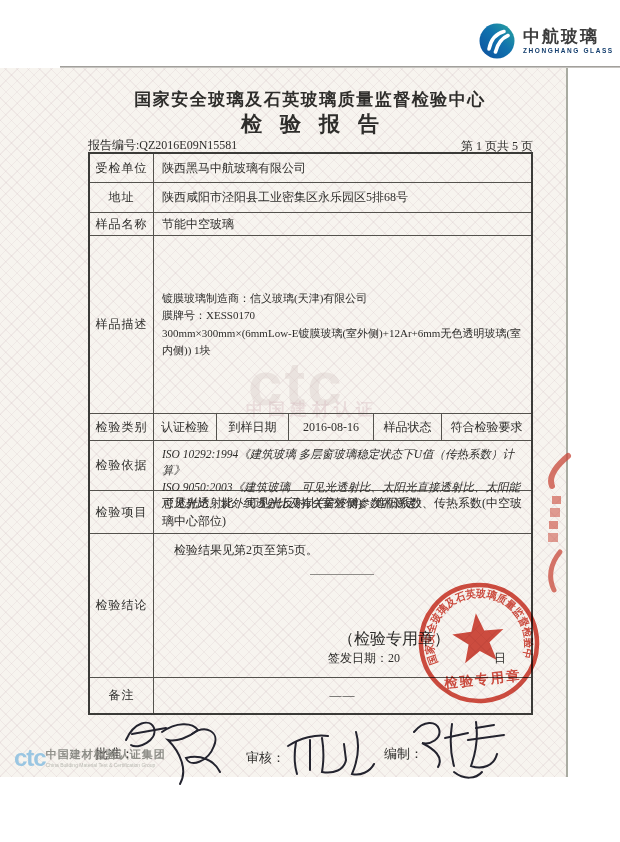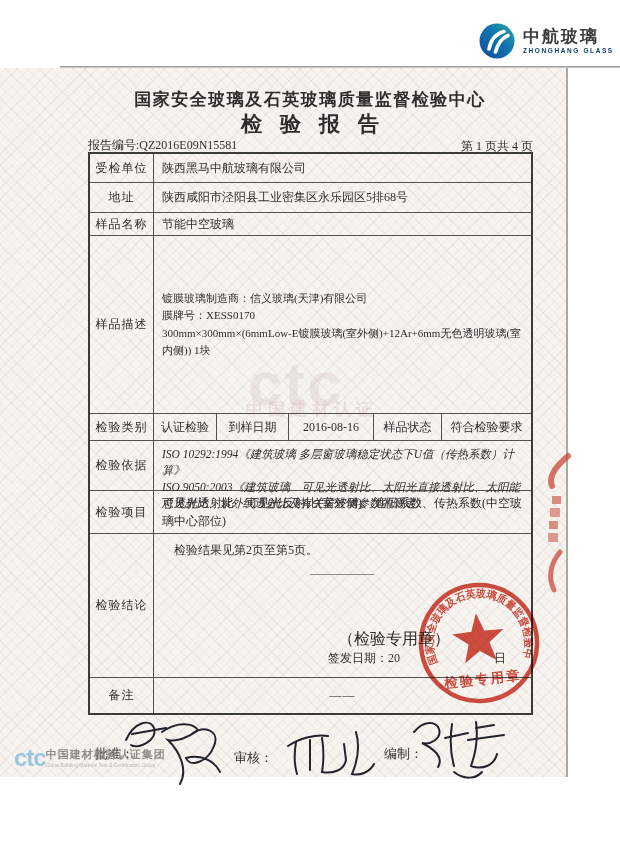--- a/index.html
+++ b/index.html
@@ -67,21 +67,21 @@
   .conc-date-suffix{position:absolute;left:340px;top:116px;font-size:12px;}
   .remark-val{justify-content:center;color:#3a3a38;letter-spacing:1px;}
 
   
   .stamp{left:413px;top:577px;width:132px;height:132px;z-index:6;
          transform:rotate(-6deg);mix-blend-mode:multiply;opacity:.9;}
   .seal-frag{left:538px;top:452px;width:36px;height:158px;z-index:5;opacity:.75;}
 
   
   .sig-label{font-size:13px;z-index:4;}
-  .lbl-approve{left:95px;top:745px;} .lbl-review{left:234px;top:749px;}
+  .lbl-approve{left:95px;top:745px;} .lbl-review{left:246px;top:749px;}
   .lbl-prepare{left:384px;top:745px;}
   .sig-svg{z-index:5;}
   .sig-approve{left:118px;top:710px;} .sig-review{left:282px;top:722px;}
   .sig-prepare{left:408px;top:710px;}
 
   
   .ctc{left:14px;top:746px;display:flex;align-items:center;z-index:4;}
   .ctc-mark{font-family:"Liberation Sans",sans-serif;font-weight:bold;font-size:24px;
             color:#9ac6e2;letter-spacing:-1px;line-height:1;}
   .ctc-text{margin-left:0;}
@@ -112,21 +112,21 @@
   </svg>
   <div class="brand-text">
     <div class="brand-cn">中航玻璃</div>
     <div class="brand-en">ZHONGHANG GLASS</div>
   </div>
 </div>
 
 <div class="abs center-name">国家安全玻璃及石英玻璃质量监督检验中心</div>
 <div class="abs report-title">检验报告</div>
 <div class="abs report-no">报告编号:QZ2016E09N15581</div>
-<div class="abs page-no">第 1 页共 4 页</div>
+<div class="abs page-no">第 1 页共 5 页</div>
 
 <div class="abs rtable">
 
   <div class="trow h29">
     <div class="tlabel">受检单位</div>
     <div class="tval">陕西黑马中航玻璃有限公司</div>
   </div>
 
   <div class="trow h30">
     <div class="tlabel">地址</div>

